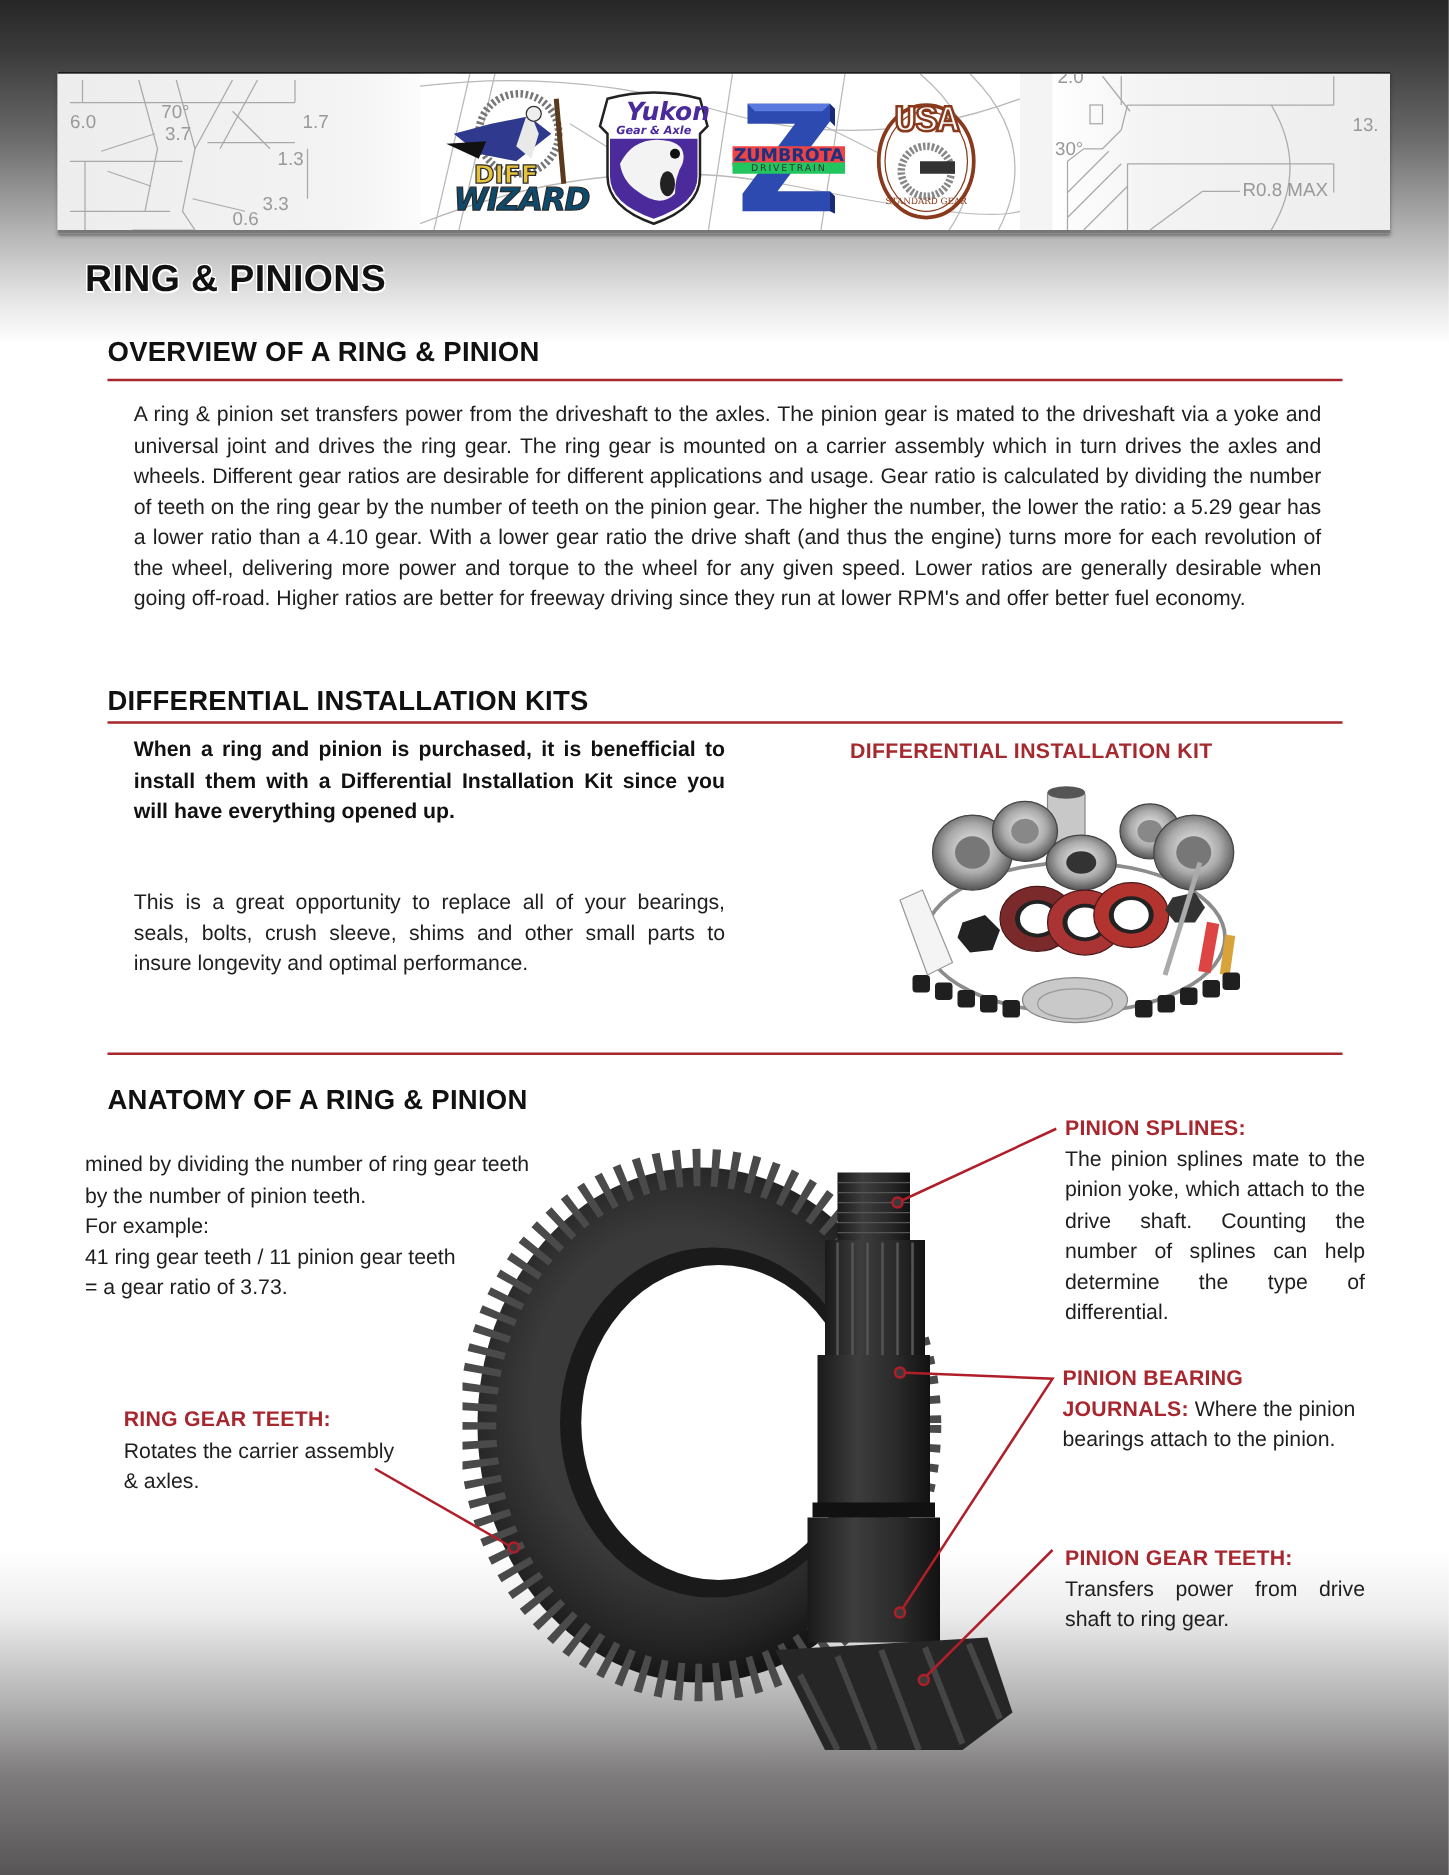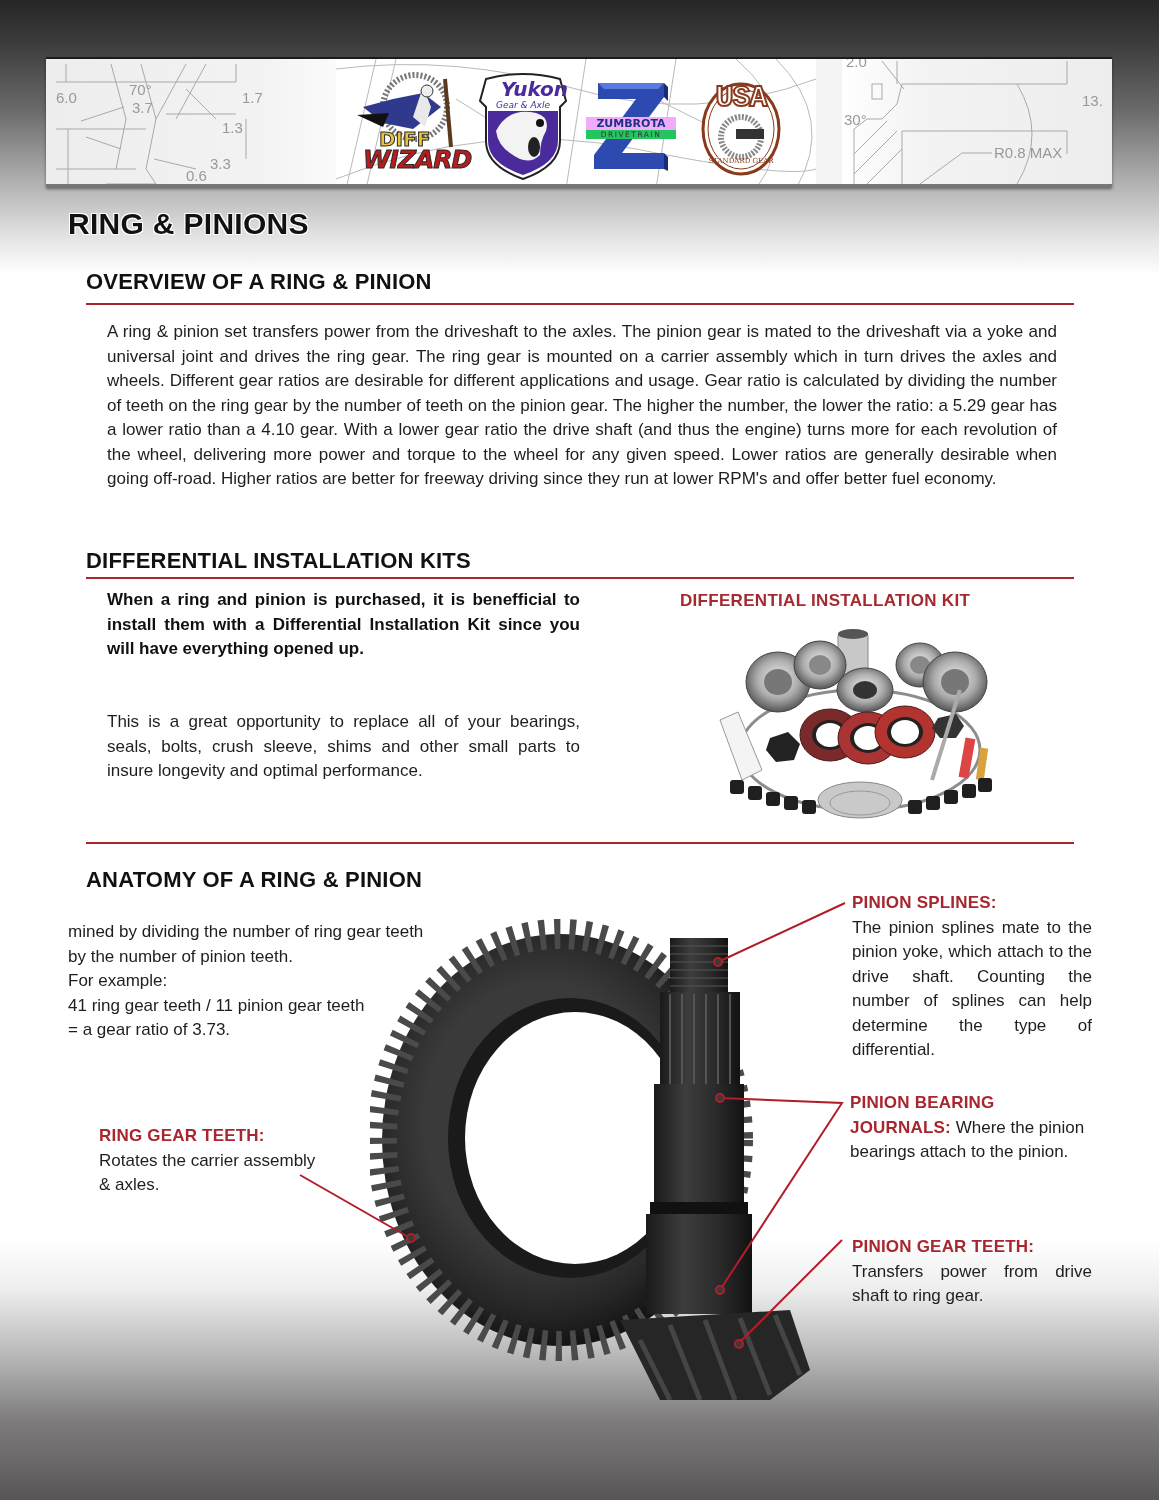--- a/index.html
+++ b/index.html
@@ -129,42 +129,42 @@
     <div class="logo" style="left:17px;top:8px;width:110px;height:116px;">
       <svg width="110" height="116">
         <circle cx="62" cy="40" r="32" fill="none" stroke="#777" stroke-width="6" stroke-dasharray="2 2"></circle>
         <path d="M10 40 L40 32 L70 26 L88 40 L60 62 L30 56 Z" fill="#2f3a8e"></path>
         <path d="M70 20 L78 40 L72 60 L60 50 Z" fill="#e9e9e9"></path>
         <circle cx="74" cy="24" r="6" fill="#eee" stroke="#333"></circle>
         <line x1="92" y1="12" x2="98" y2="80" stroke="#5a3a1e" stroke-width="4"></line>
         <path d="M4 48 L36 46 L30 60 Z" fill="#111"></path>
       </svg>
       <span style="position:absolute;left:26px;top:60px;font-weight:900;font-size:20px;color:#e8c33a;-webkit-text-stroke:1px #2a2a2a;font-family:'DejaVu Sans',sans-serif;">DIFF</span>
-      <span style="position:absolute;left:10px;top:78px;font-weight:900;font-size:25px;font-style:italic;color:#b91c1c;-webkit-text-stroke:1px #2a2a2a;font-family:'DejaVu Sans',sans-serif;letter-spacing:-1px;">WIZARD</span>
+      <span style="position:absolute;left:10px;top:78px;font-weight:900;font-size:25px;font-style:italic;color:#0c4a6e;-webkit-text-stroke:1px #2a2a2a;font-family:'DejaVu Sans',sans-serif;letter-spacing:-1px;">WIZARD</span>
     </div>
 
     <div class="logo" style="left:142px;top:12px;width:90px;height:110px;">
       <svg width="90" height="110">
         <path d="M8 8 Q45 -2 82 8 L88 30 L82 36 L82 70 Q82 95 45 108 Q8 95 8 70 L8 36 L2 30 Z" fill="#fff" stroke="#222" stroke-width="2"></path>
         <path d="M10 40 L80 40 L80 70 Q80 92 45 104 Q10 92 10 70 Z" fill="#4b2a9c"></path>
         <path d="M18 60 Q30 36 58 42 Q72 46 68 60 Q62 70 62 84 Q50 96 32 82 Q20 74 18 60 Z" fill="#f3f3f3"></path>
         <ellipse cx="56" cy="76" rx="6" ry="10" fill="#222"></ellipse>
         <circle cx="62" cy="52" r="4" fill="#111"></circle>
       </svg>
       <span style="position:absolute;left:0;width:90px;text-align:right;top:6px;font-weight:900;font-style:italic;font-size:20px;color:#4b2a9c;font-family:'DejaVu Sans',sans-serif;">Yukon</span>
-      <span style="position:absolute;left:0;width:90px;text-align:center;top:29px;font-weight:400;font-style:italic;font-size:9px;color:#4b2a9c;font-family:'DejaVu Sans',sans-serif;">Gear &amp; Axle</span>
+      <span style="position:absolute;left:0;width:90px;text-align:center;top:29px;font-weight:700;font-style:italic;font-size:9px;color:#4b2a9c;font-family:'DejaVu Sans',sans-serif;">Gear &amp; Axle</span>
     </div>
 
     <div class="logo" style="left:252px;top:20px;width:84px;height:92px;">
       <svg width="84" height="92">
         <path d="M10 4 L76 4 L76 18 L34 74 L76 74 L76 90 L6 90 L6 76 L48 20 L10 20 Z" fill="#2d4ab0"></path>
         <path d="M76 4 L80 8 L80 22 L76 18 Z M76 74 L80 78 L80 92 L76 90 Z" fill="#1a2c78"></path>
         <path d="M10 4 L76 4 L70 10 L16 10 Z" fill="#5a7ae0"></path>
       </svg>
-      <span style="position:absolute;left:-2px;width:90px;text-align:center;top:38px;font-weight:700;font-size:11px;color:#1f3080;background:#f0abfc;font-family:'DejaVu Sans',sans-serif;">ZUMBROTA</span>
+      <span style="position:absolute;left:-2px;width:90px;text-align:center;top:38px;font-weight:700;font-size:14px;color:#1f3080;background:#ef4444;font-family:'DejaVu Sans',sans-serif;">ZUMBROTA</span>
       <span style="position:absolute;left:-2px;width:90px;text-align:center;top:51px;font-size:7.5px;color:#333;letter-spacing:1.5px;background:#22c55e;font-family:'DejaVu Sans',sans-serif;">DRIVETRAIN</span>
     </div>
 
     <div class="logo" style="left:360px;top:12px;width:90px;height:110px;">
       <svg width="90" height="110">
         <ellipse cx="45" cy="58" rx="38" ry="45" fill="#fff" stroke="#8a3a1c" stroke-width="3"></ellipse>
         <ellipse cx="45" cy="58" rx="33" ry="40" fill="none" stroke="#8a3a1c" stroke-width="1"></ellipse>
         <circle cx="45" cy="66" r="20" fill="none" stroke="#888" stroke-width="6" stroke-dasharray="2 1.5"></circle>
         <rect x="40" y="58" width="28" height="10" fill="#333"></rect>
       </svg>

